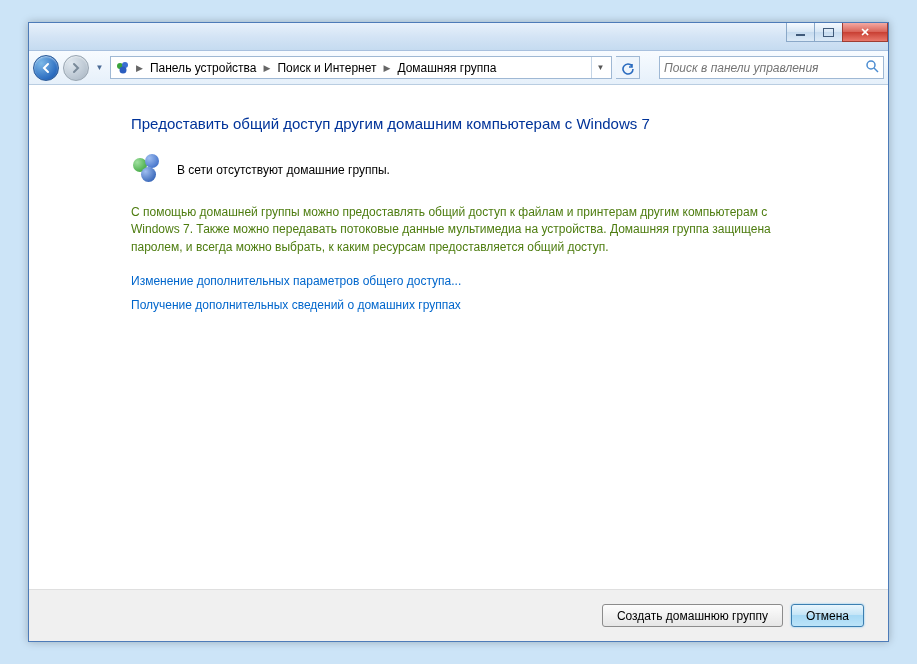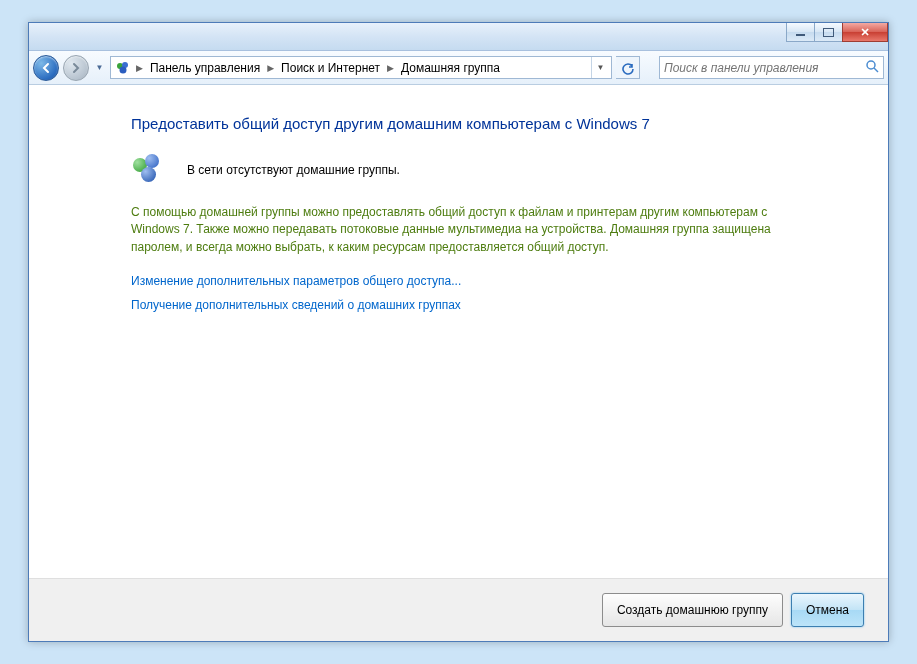--- a/index.html
+++ b/index.html
@@ -90,38 +90,38 @@
     .search-icon{color:#4b8cd1;font-size:13px;}
     
     .content{
       flex:1;background:#fff;
       padding: 30px 0 11px 0;
       overflow:hidden;
       border-radius:7px;
     }
     .inner{margin:0 auto; width:655px;}
     h1{color:#003399;font-size:15px;font-weight:normal;margin-bottom:22px;}
-    .status-row{display:flex;align-items:center;gap:24px;margin-bottom:18px;}
+    .status-row{display:flex;align-items:center;gap:14px;margin-bottom:18px;}
     .hg-icon{width:32px;height:32px;position:relative;}
     .hg-icon .orb{position:absolute;border-radius:50%;}
     .o1{width:14px;height:14px;background:radial-gradient(circle at 30% 30%,#9fe09f,#2a9a2a);left:2px;top:4px;}
     .o2{width:14px;height:14px;background:radial-gradient(circle at 30% 30%,#9fbef0,#2a5dbf);left:14px;top:0;}
     .o3{width:15px;height:15px;background:radial-gradient(circle at 30% 30%,#9fbef0,#1a4da8);left:10px;top:13px;}
     .status-text{color:#000;font-size:12px;}
     .desc{color:#4d7c0f;font-size:12px;line-height:1.45;margin-bottom:18px;}
     .link{color:#0066cc;font-size:12px;display:block;margin-bottom:10px;cursor:pointer;}
     
     .footer{
       border-top:1px solid #dfdfdf;
       background:#f0f0f0;
       padding:14px 24px;
       display:flex;justify-content:flex-end;gap:8px;
     }
     .btn{
-      height:34px;padding:0 14px;
+      height:23px;padding:0 14px;
       border:1px solid #8c8c8c;border-radius:3px;
       background:linear-gradient(to bottom,#fdfdfd,#e6e6e6);
       font-size:12px;font-family:inherit;cursor:pointer;
     }
     .btn.default{
       border-color:#3c7fb1;
       background:linear-gradient(to bottom,#eaf6fd,#c3e4f6 49%,#a7d9f5 50%,#bce4f9);
       box-shadow:0 0 2px #6dbdf0;
     }
   </style>
@@ -152,21 +152,21 @@
 
     <div class="address">
       <span class="addr-icon">
         <svg width="16" height="16" viewBox="0 0 16 16">
           <circle cx="5" cy="6" r="3" fill="#3aa33a"></circle>
           <circle cx="10" cy="5" r="3" fill="#3a6ed1"></circle>
           <circle cx="8" cy="10" r="3.5" fill="#2a5dbf"></circle>
         </svg>
       </span>
       <span class="crumb-arrow">▶</span>
-      <span class="crumb">Панель управления</span>
+      <span class="crumb">Панель устройства</span>
       <span class="crumb-arrow">▶</span>
       <span class="crumb">Поиск и Интернет</span>
       <span class="crumb-arrow">▶</span>
       <span class="crumb">Домашняя группа</span>
       <span style="flex:1"></span>
       <span class="addr-drop">▼</span>
     </div>
     <div class="refresh">
       <svg width="14" height="14" viewBox="0 0 14 14">
           <path d="M11 3 L11 6 L8 6 M11 5 A5 5 0 1 0 12 8" stroke="#2a6bbf" stroke-width="1.6" fill="none"></path>

